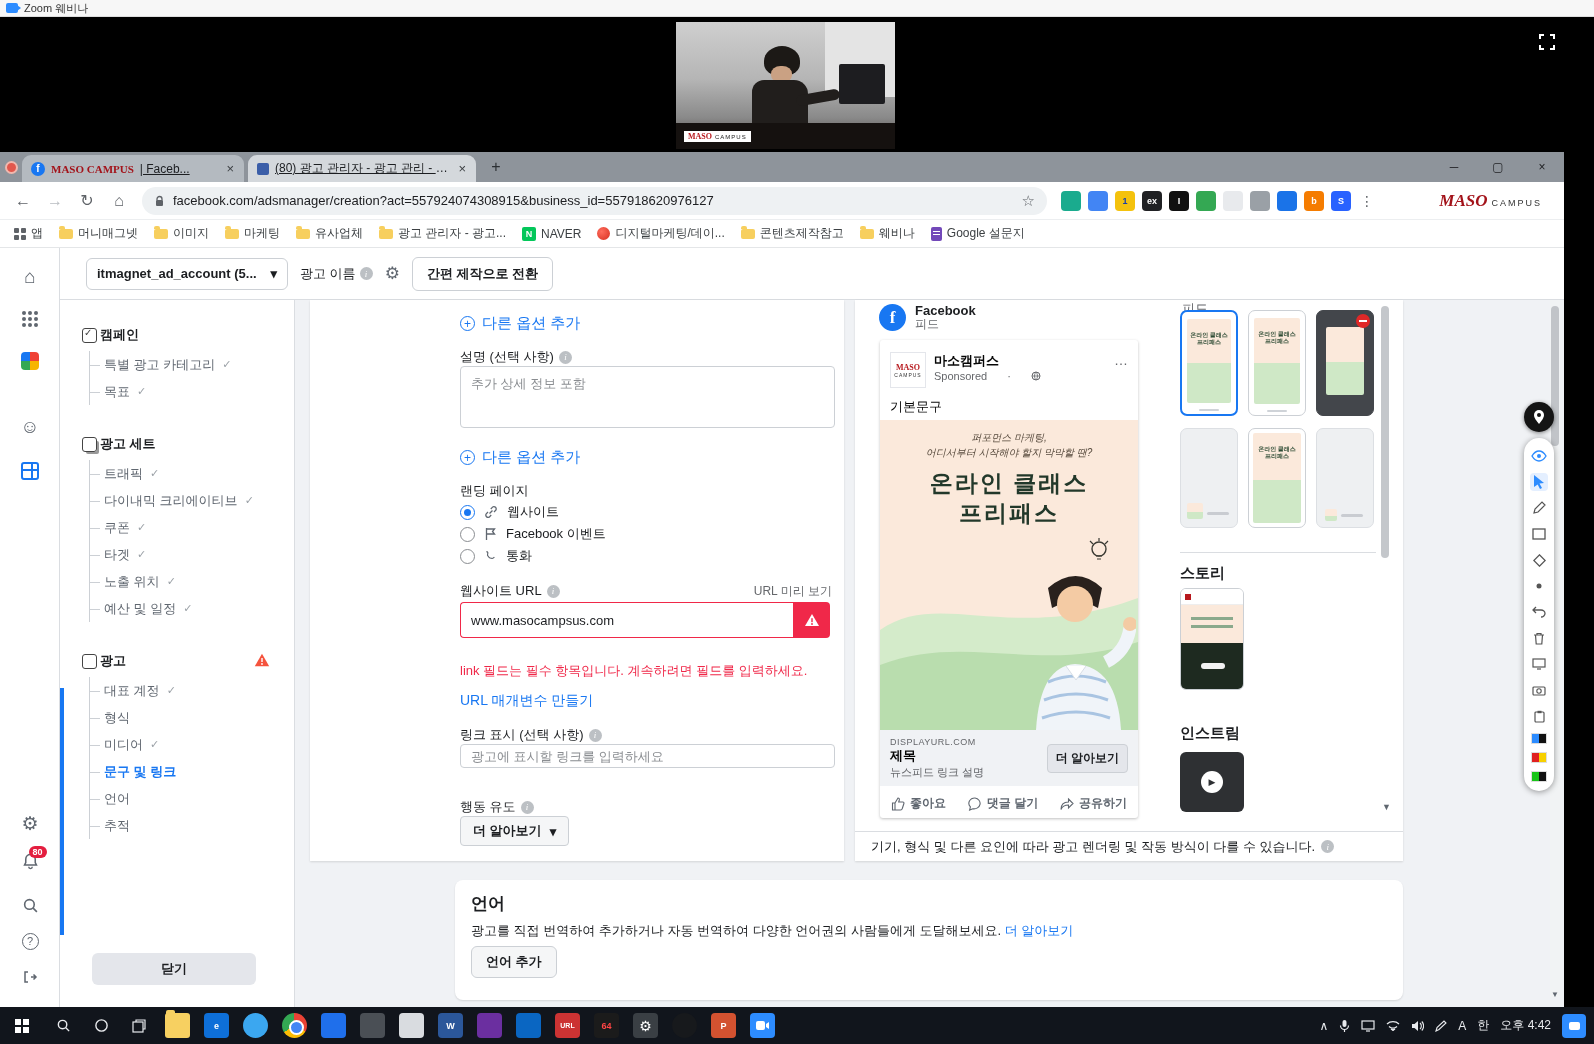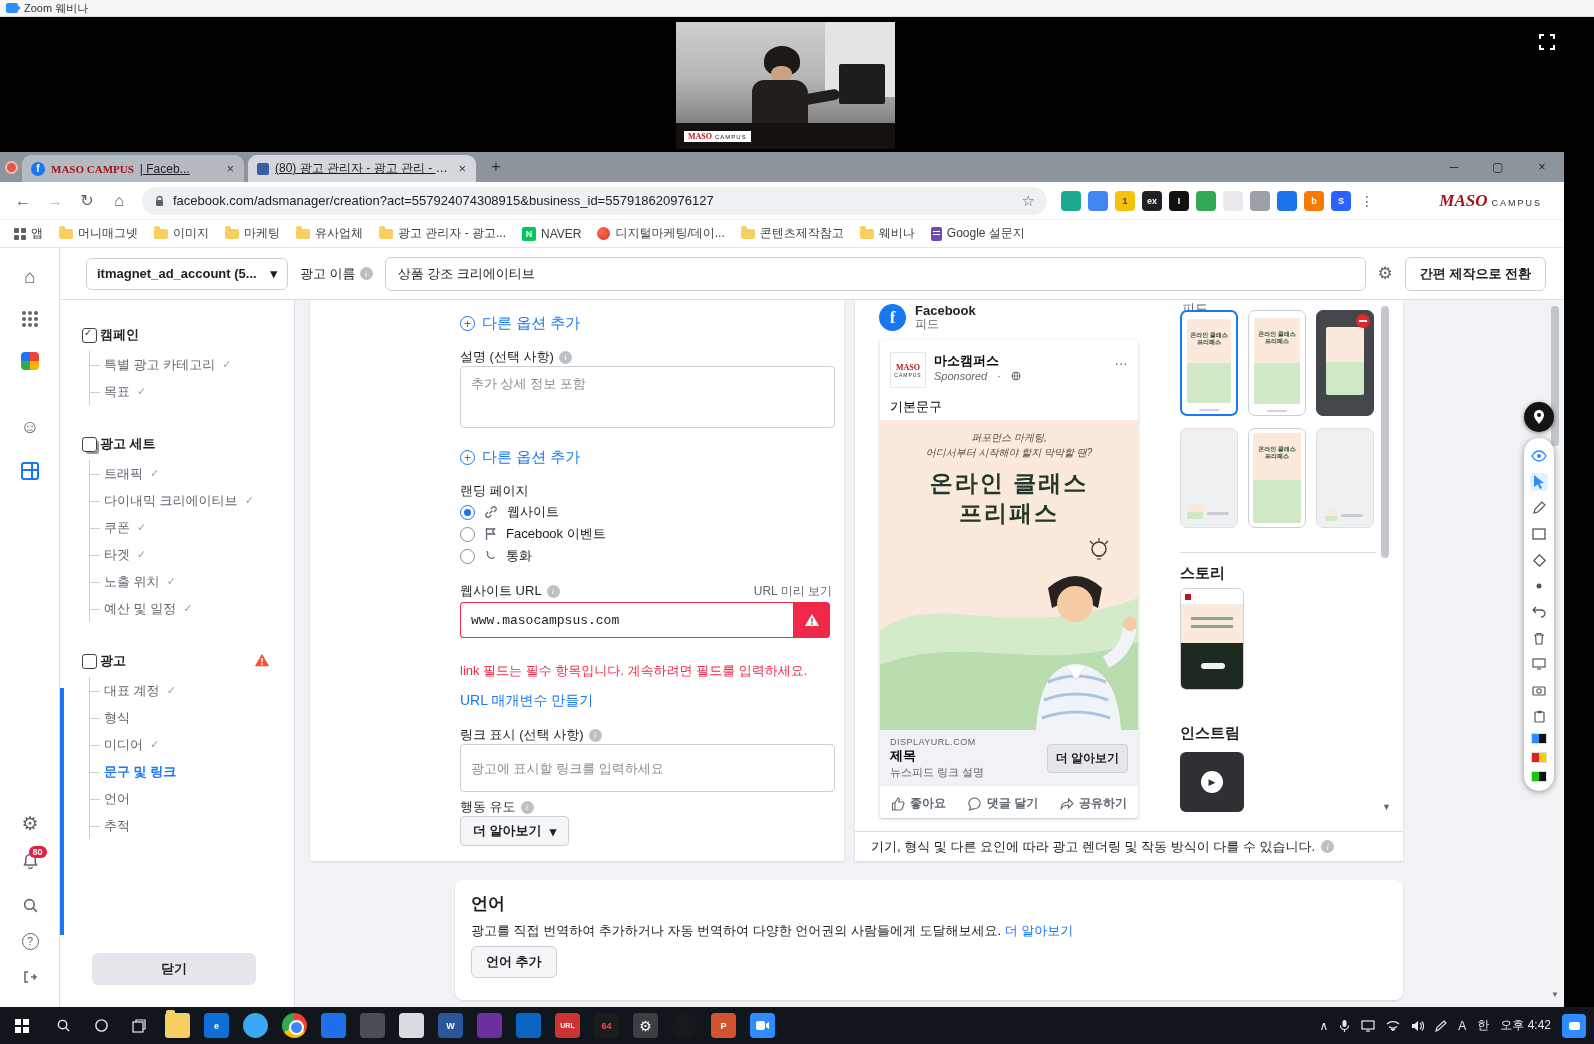--- a/index.html
+++ b/index.html
@@ -116,44 +116,44 @@
   .blue-link{color:#1877f2;font-size:15px;display:flex;align-items:center;gap:7px;}
   .plus-circ{width:15px;height:15px;border:1.6px solid #1877f2;border-radius:50%;display:inline-flex;align-items:center;justify-content:center;font-size:12px;color:#1877f2;}
   .flabel{font-size:13px;color:#1c1e21;display:flex;align-items:center;gap:5px;}
   .ta{width:375px;height:62px;border:1px solid #ccd0d5;border-radius:4px;padding:8px 10px;font-size:13px;font-family:inherit;resize:none;color:#1c1e21;}
   .radio-row{display:flex;align-items:center;gap:9px;font-size:13px;color:#1c1e21;}
   .radio{width:15px;height:15px;border:1.5px solid #8a8d91;border-radius:50%;position:relative;flex:0 0 15px;}
   .radio.sel{border-color:#1877f2;}
   .radio.sel::after{content:"";position:absolute;left:3px;top:3px;width:7px;height:7px;border-radius:50%;background:#1877f2;}
   .mini-ic{color:#606770;display:inline-flex;}
   .url-preview{position:absolute;right:12px;font-size:12px;color:#65676b;}
-  .url-wrap{position:absolute;left:150px;display:flex;width:370px;font-family:Liberation Mono, monospace;}
+  .url-wrap{position:absolute;left:150px;display:flex;width:370px;}
   .url-input{flex:1;height:36px;border:1px solid #f02849;border-right:none;border-radius:4px 0 0 4px;padding:0 10px;font-size:13px;color:#1c1e21;font-family:inherit;}
   .url-warn{width:37px;height:36px;background:#f02849;border-radius:0 4px 4px 0;display:flex;align-items:center;justify-content:center;}
   .err{color:#f02849;font-size:13px;width:380px;}
   .link-blue{color:#1877f2;font-size:14px;}
-  .in{width:375px;height:48px;border:1px solid #ccd0d5;border-radius:4px;padding:0 10px;font-size:13px;color:#1c1e21;font-family:inherit;}
+  .in{width:375px;height:24px;border:1px solid #ccd0d5;border-radius:4px;padding:0 10px;font-size:13px;color:#1c1e21;font-family:inherit;}
   .in::placeholder,.ta::placeholder{color:#8a8d91;}
   .cta-btn{height:30px;border:1px solid #ccd0d5;border-radius:4px;background:#f5f6f7;font-size:13px;font-weight:bold;color:#1c1e21;padding:0 12px;display:flex;align-items:center;gap:8px;}
 
   
   .prev-card{left:560px;top:0;width:548px;height:561px;}
   .pv-head{position:absolute;left:24px;top:4px;display:flex;gap:9px;align-items:center;}
   .fb-circ{width:27px;height:27px;border-radius:50%;background:#1877f2;color:#fff;font-weight:bold;font-size:17px;display:flex;align-items:center;justify-content:center;font-family:"Liberation Serif",serif;}
   .pv-head .t1{font-size:13px;font-weight:bold;color:#1c1e21;line-height:14px;}
   .pv-head .t2{font-size:12px;color:#65676b;line-height:13px;}
   .col-label{position:absolute;left:327px;top:0px;font-size:13px;color:#65676b;}
 
   .ad-card{position:absolute;left:25px;top:40px;width:258px;height:478px;background:#fff;border-radius:3px;box-shadow:0 1px 3px rgba(0,0,0,.25);}
   .pg-row{position:absolute;left:10px;top:12px;right:10px;display:flex;gap:8px;}
   .pg-logo{width:36px;height:36px;border:1px solid #e4e6eb;display:flex;flex-direction:column;align-items:center;justify-content:center;}
   .pg-logo .m{font-size:8px;font-weight:bold;color:#b7181d;font-family:"Liberation Serif",serif;}
   .pg-logo .c{font-size:5px;letter-spacing:1px;color:#333;}
   .pg-name{font-size:13px;font-weight:bold;color:#050505;}
-  .pg-sub{font-size:11px;color:#65676b;display:flex;align-items:center;gap:10px;font-style:italic;}
+  .pg-sub{font-size:11px;color:#65676b;display:flex;align-items:center;gap:20px;}
   .pg-more{margin-left:auto;color:#65676b;font-size:14px;}
   .primary{position:absolute;left:10px;top:58px;font-size:13px;color:#050505;}
   .creative{position:absolute;left:0;top:80px;width:258px;height:310px;background:#fbe9db;overflow:hidden;}
   .cr-t1{position:absolute;left:0;right:0;top:11px;text-align:center;font-size:10px;font-style:italic;color:#56493c;}
   .cr-t2{position:absolute;left:0;right:0;top:26px;text-align:center;font-size:10px;font-style:italic;color:#56493c;}
   .cr-big{position:absolute;left:0;right:0;text-align:center;font-size:23px;font-weight:bold;letter-spacing:2px;color:#22382a;}
   .cr-blob{position:absolute;left:0;bottom:0;width:258px;height:160px;}
   .cr-bulb{position:absolute;right:26px;top:118px;}
   .cr-person{position:absolute;right:2px;bottom:0;}
   .link-box{position:absolute;left:0;top:390px;width:258px;height:56px;background:#f0f2f5;display:flex;align-items:center;padding:0 10px;}
@@ -423,21 +423,20 @@
 
       <div class="topbar">
         <button class="account-btn">
           <span>itmagnet_ad_account (5...</span>
           <span>▾</span>
         </button>
         <span class="lbl">
           <span>광고 이름</span>
           <span class="info">i</span>
         </span>
-        <input class="adname" value="상품 강조 크리에이티브" style="">
         <span class="gear">⚙</span>
         <button class="convert-btn">간편 제작으로 전환</button>
       </div>
 
       <div class="sidenav">
         <div class="blue-bar"></div>
 
         <div class="sec">
           <div class="sec-head">
             <span class="sec-ico chk"></span>

